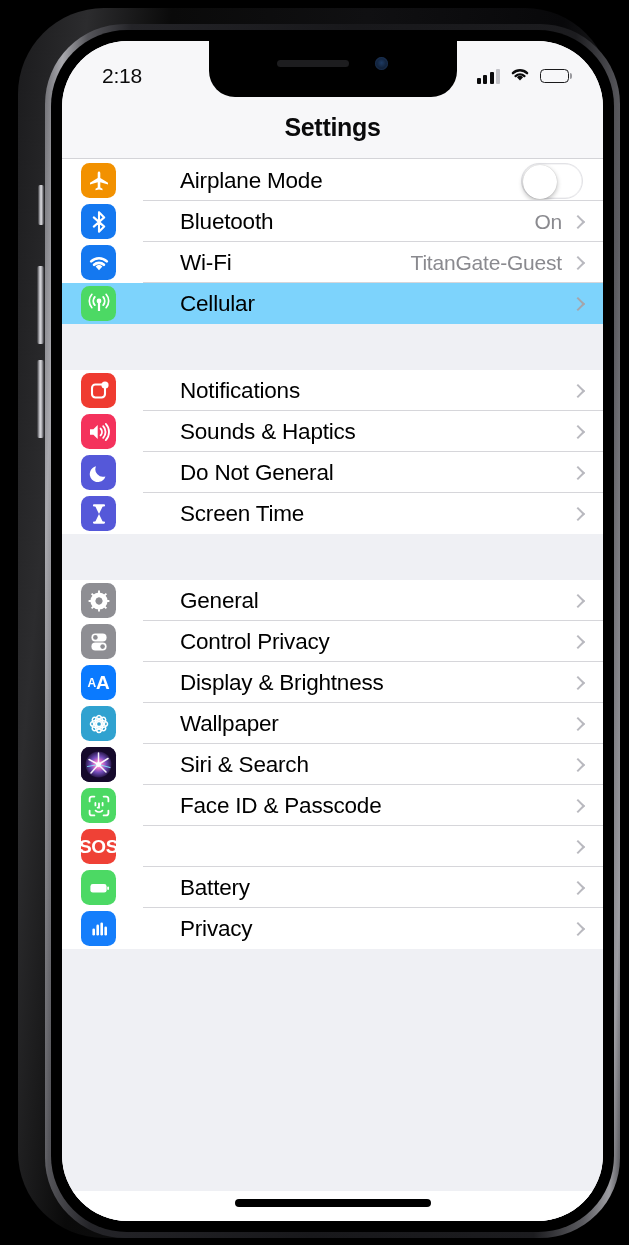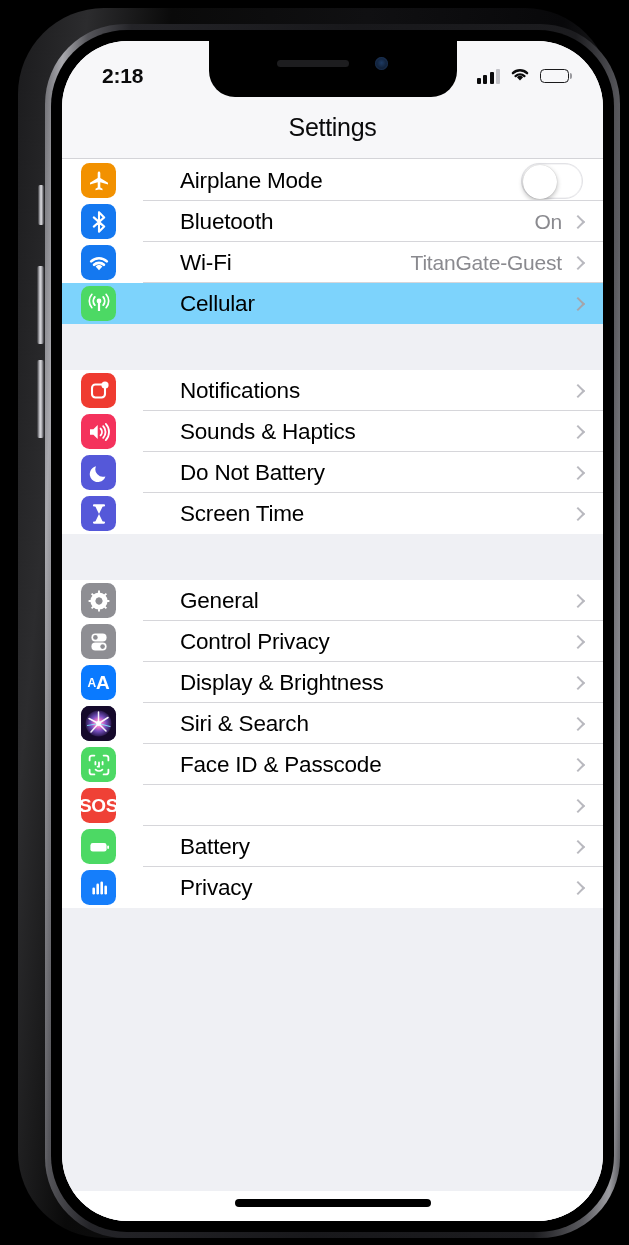--- a/index.html
+++ b/index.html
@@ -96,21 +96,21 @@
     width: 100%; height: 56px;
     background: #f7f7f9;
     display: flex;
     align-items: center;
     justify-content: space-between;
     padding: 14px 34px 0 40px;
     z-index: 30;
   }
   #status-time {
     font-size: 21px;
-    font-weight: bold;
+    font-weight: normal;
     color: #0b0b0c;
     letter-spacing: -0.2px;
   }
   #status-icons { display: flex; align-items: center; gap: 9px; }
 
   .signal-bars { display: flex; align-items: flex-end; gap: 2.5px; height: 15px; }
   .signal-bars i { width: 4px; border-radius: 1px; background: #0b0b0c; display: block; }
   .signal-bars i:nth-child(1) { height: 6px; }
   .signal-bars i:nth-child(2) { height: 9px; }
   .signal-bars i:nth-child(3) { height: 12px; }
@@ -136,21 +136,21 @@
     position: absolute;
     left: 0; top: 56px;
     width: 100%; height: 62px;
     background: #f7f7f9;
     display: flex; align-items: center; justify-content: center;
     border-bottom: 1px solid #d4d4d8;
     z-index: 20;
   }
   #page-title {
     font-size: 25px;
-    font-weight: normal;
+    font-weight: bold;
     color: #0a0a0b;
     letter-spacing: -0.3px;
   }
 
   
   #settings-list {
     position: absolute;
     left: 0; top: 119px;
     width: 100%; bottom: 0;
     background: #eff0f4;
@@ -403,21 +403,21 @@
           </span>
           <span class="sep"></span>
         </div>
 
         <div class="row">
           <span class="icon-tile" style="background:#5558d9">
             <svg width="24" height="24" viewBox="0 0 24 24">
               <path d="M18.4 15.4A7.6 7.6 0 0 1 9 5.2a8 8 0 1 0 9.4 10.2z" fill="#fff"></path>
             </svg>
           </span>
-          <span class="row-label">Do Not Battery</span>
+          <span class="row-label">Do Not General</span>
           <span class="row-right">
             <span class="chevron"></span>
           </span>
           <span class="sep"></span>
         </div>
 
         <div class="row">
           <span class="icon-tile" style="background:#5558d9">
             <svg width="20" height="24" viewBox="0 0 20 24">
               <path d="M5 3.4h10M5 20.6h10" stroke="#fff" stroke-width="2.1" stroke-linecap="round"></path>
@@ -478,20 +478,38 @@
             <span class="tile-text" style="font-size:12px;line-height:1">A</span>
               <span class="tile-text" style="font-size:19px;line-height:1">A</span>
           </span>
           <span class="row-label">Display &amp; Brightness</span>
           <span class="row-right">
             <span class="chevron"></span>
           </span>
           <span class="sep"></span>
         </div>
 
+        <div class="row">
+          <span class="icon-tile" style="background:#30a2d0">
+            <svg width="26" height="26" viewBox="0 0 26 26">
+              <g stroke="#fff" stroke-width="1.5" fill="none">
+                <ellipse cx="13" cy="13" rx="4" ry="8.6"></ellipse>
+                <ellipse cx="13" cy="13" rx="4" ry="8.6" transform="rotate(45 13 13)"></ellipse>
+                <ellipse cx="13" cy="13" rx="4" ry="8.6" transform="rotate(90 13 13)"></ellipse>
+                <ellipse cx="13" cy="13" rx="4" ry="8.6" transform="rotate(135 13 13)"></ellipse>
+                <circle cx="13" cy="13" r="2.6"></circle>
+              </g>
+            </svg>
+          </span>
+          <span class="row-label">Wallpaper</span>
+          <span class="row-right">
+            <span class="chevron"></span>
+          </span>
+          <span class="sep"></span>
+        </div>
 
         <div class="row">
           <span class="icon-tile" style="background:#1b1033">
             <svg width="35" height="35" viewBox="0 0 35 35">
               <defs>
                 <radialGradient id="siriGlow" cx="50%" cy="50%" r="52%">
                   <stop offset="0%" stop-color="#ffffff"></stop>
                   <stop offset="28%" stop-color="#ff7fd8"></stop>
                   <stop offset="58%" stop-color="#7a53c8"></stop>
                   <stop offset="100%" stop-color="#241444"></stop>

